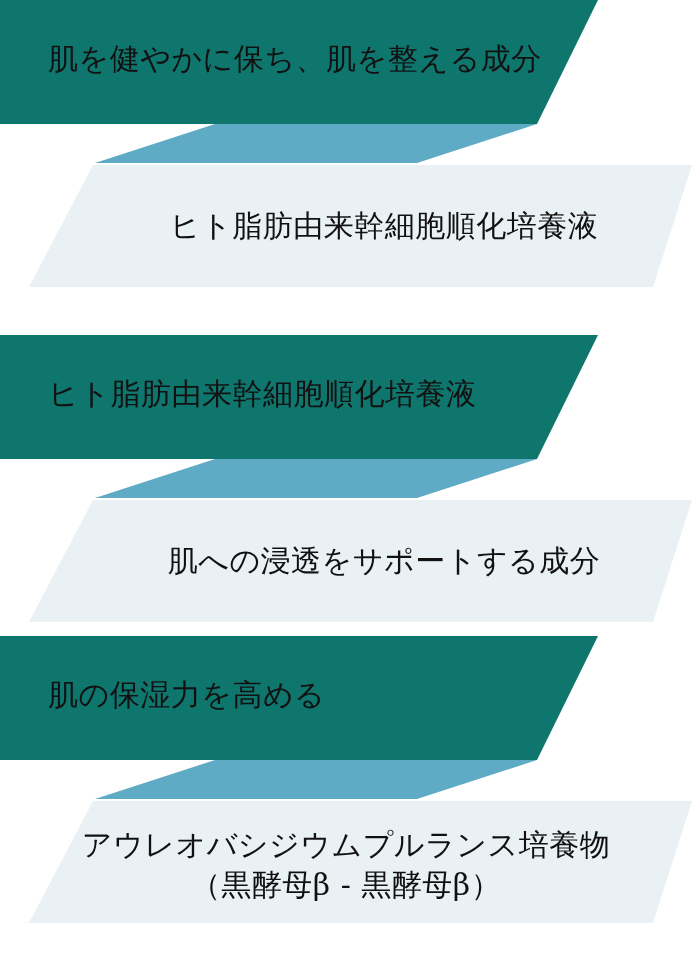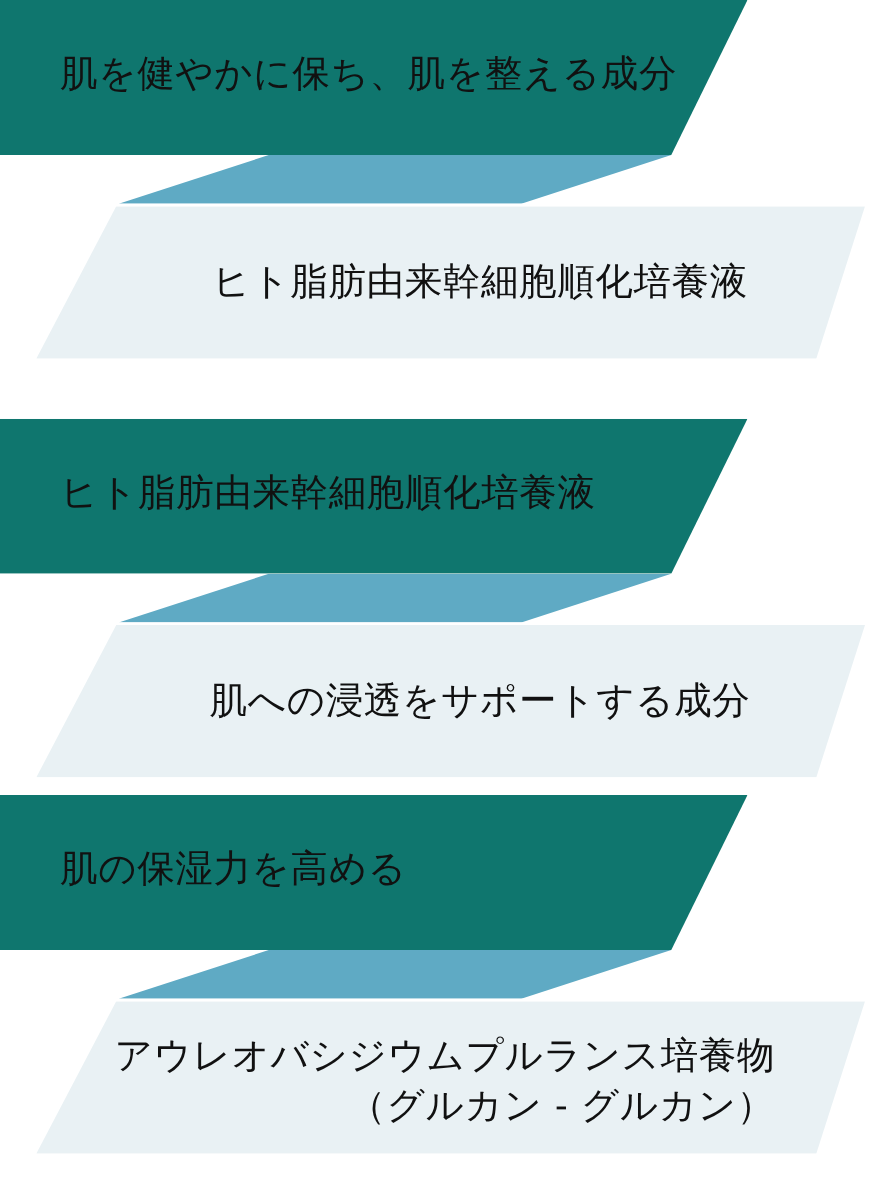--- a/index.html
+++ b/index.html
@@ -71,21 +71,20 @@
     justify-content: center;
     text-align: center;
     font-size: 30px;
     letter-spacing: 0.5px;
     line-height: 40px;
     color: #111111;
     white-space: nowrap;
   }
   .group.g2 .ing-wrap {
     width: 548px;            
-    text-align: right;
     transform: translateY(3px);
   }
 </style>
 </head>
 <body>
 
 <div class="canvas">
 
   <div class="group g0">
     <div class="band-a">
@@ -114,18 +113,18 @@
   </div>
 
   <div class="group g2">
     <div class="band-a">
       <div class="cat-label">肌の保湿力を高める</div>
     </div>
     <div class="connector"></div>
     <div class="band-b">
       <div class="ing-wrap">
         <div>アウレオバシジウムプルランス培養物</div>
-        <div>（グルカン - グルカン）</div>
+        <div>（黒酵母β - 黒酵母β）</div>
       </div>
     </div>
   </div>
 
 </div>
 
 </body></html>

